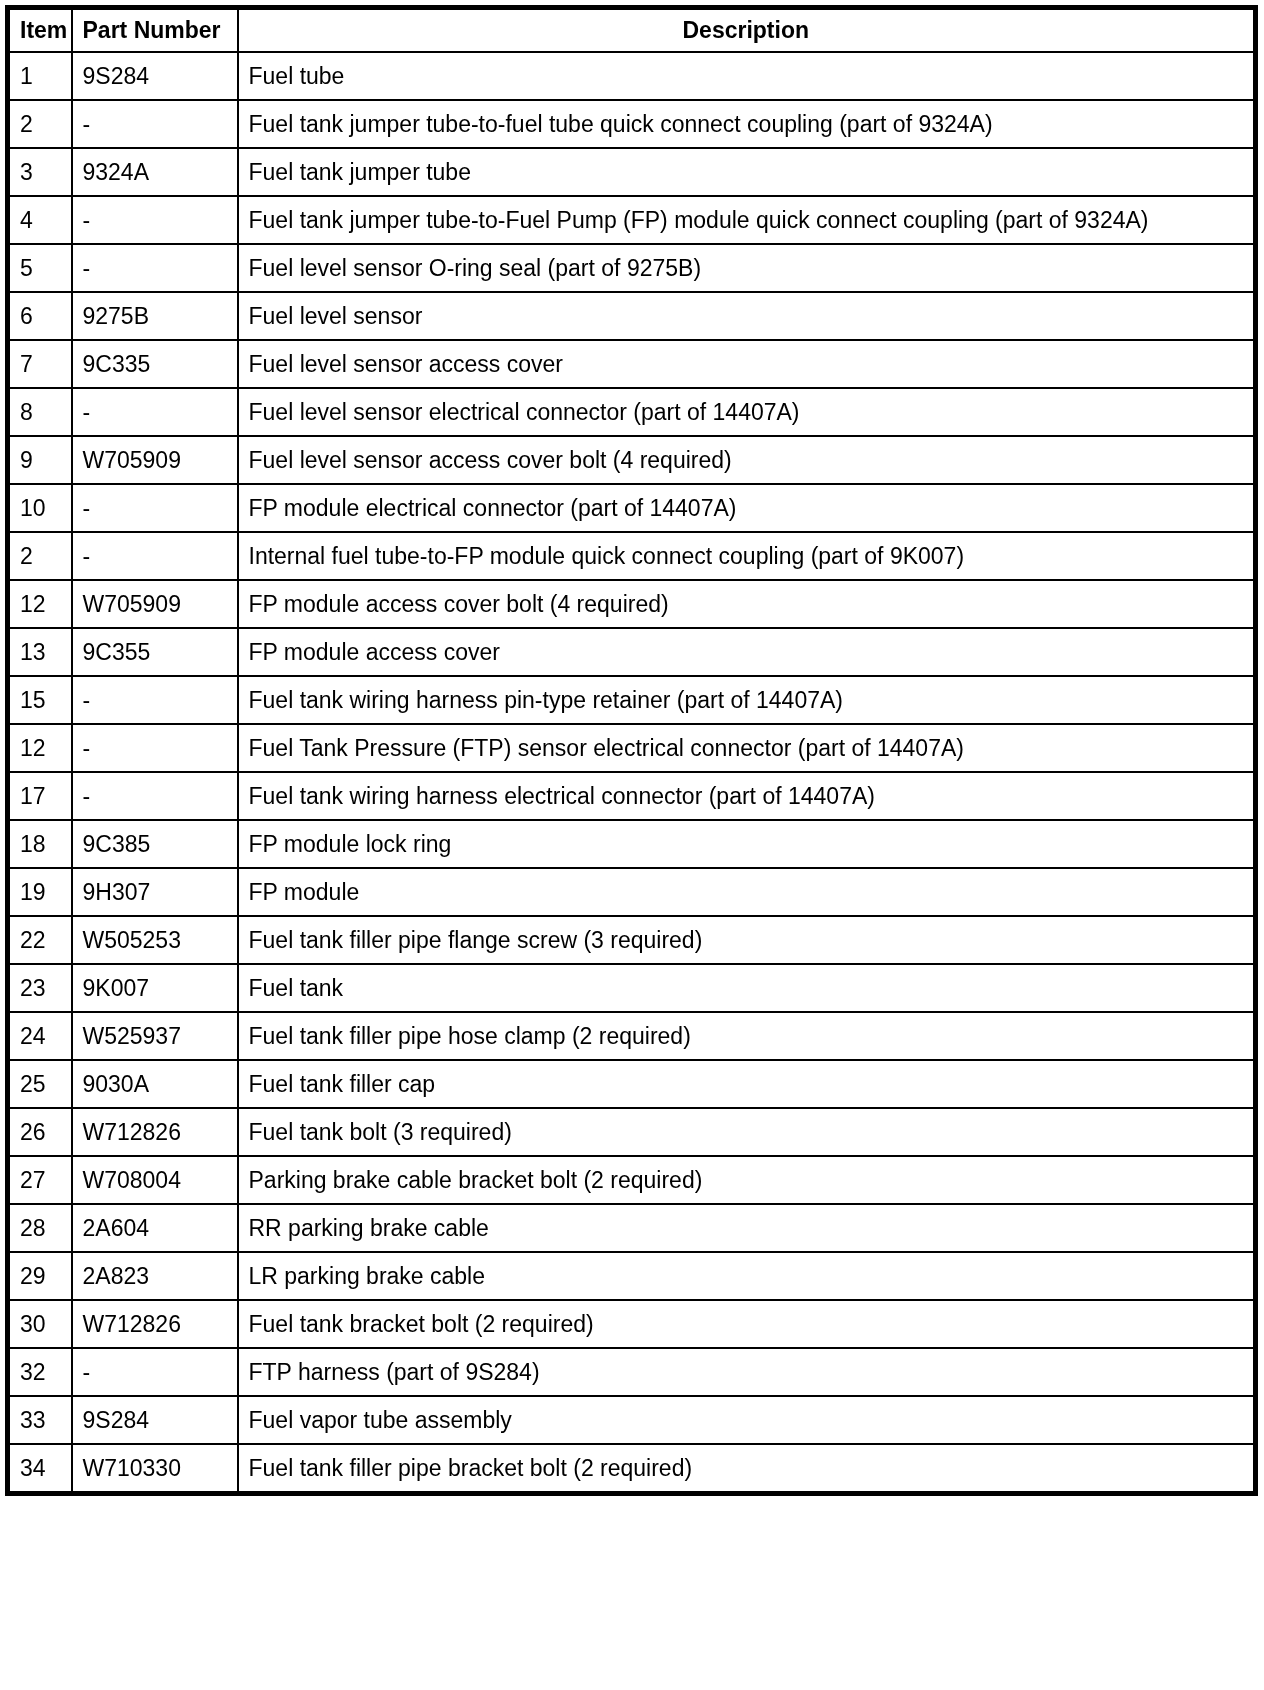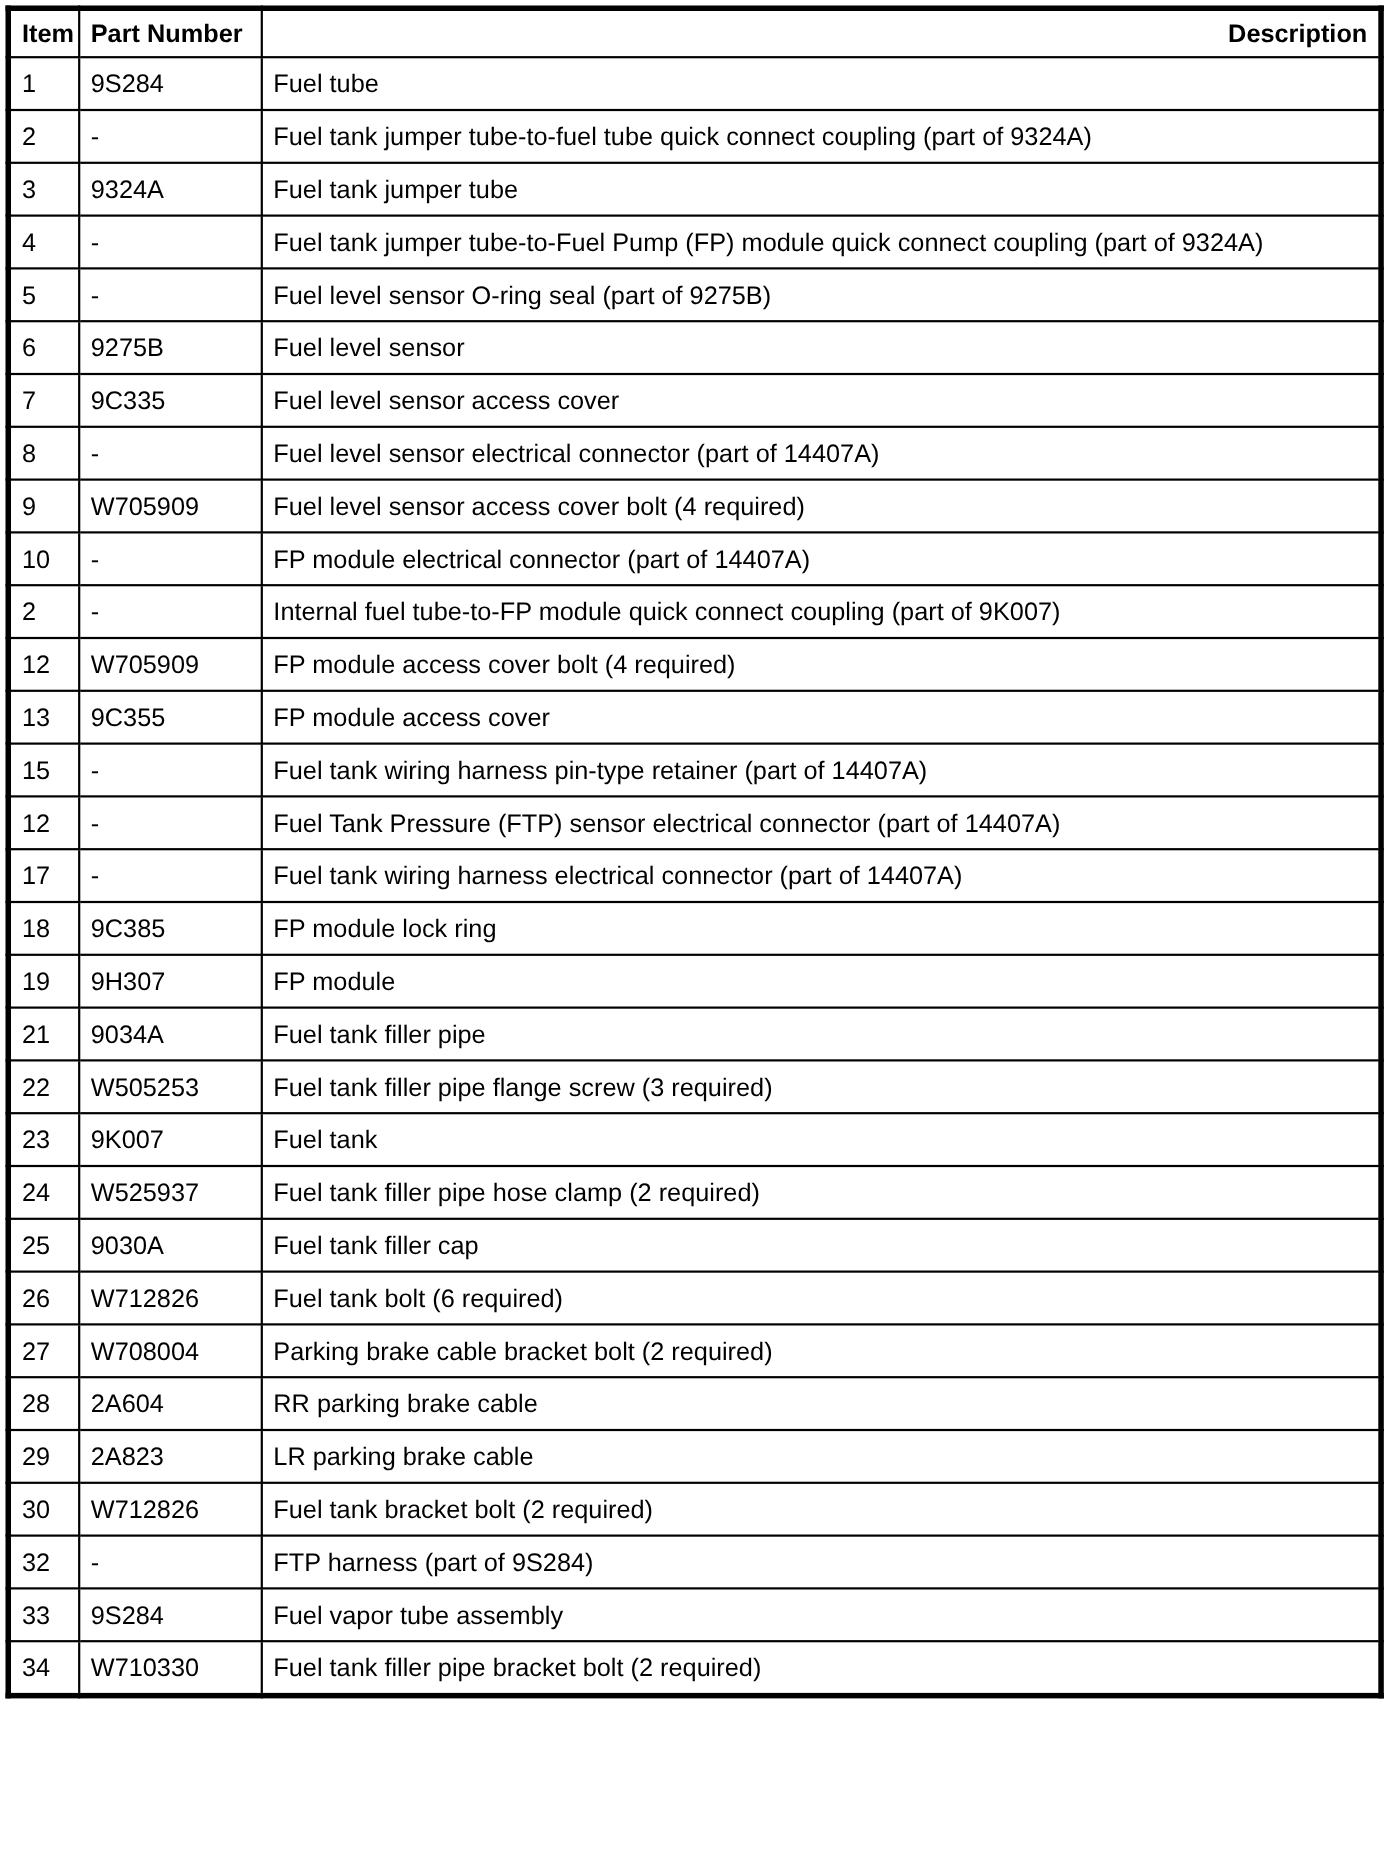--- a/index.html
+++ b/index.html
@@ -34,21 +34,21 @@
     text-align: left;
     overflow: hidden;
     white-space: nowrap;
     background: #ffffff;
   }
   table.parts-table th {
     font-weight: bold;
     height: 41px;
   }
   table.parts-table th.desc-header {
-    text-align: right;
+    text-align: center;
     margin-left: 20px;
   }
   table.parts-table td {
     height: 46px;
     font-weight: normal;
   }
 </style>
 </head>
 <body>
 
@@ -151,25 +151,20 @@
           <td>18</td>
           <td>9C385</td>
           <td>FP module lock ring</td>
         </tr>
         <tr>
           <td>19</td>
           <td>9H307</td>
           <td>FP module</td>
         </tr>
         <tr>
-          <td>21</td>
-          <td>9034A</td>
-          <td>Fuel tank filler pipe</td>
-        </tr>
-        <tr>
           <td>22</td>
           <td>W505253</td>
           <td>Fuel tank filler pipe flange screw (3 required)</td>
         </tr>
         <tr>
           <td>23</td>
           <td>9K007</td>
           <td>Fuel tank</td>
         </tr>
         <tr>
@@ -178,21 +173,21 @@
           <td>Fuel tank filler pipe hose clamp (2 required)</td>
         </tr>
         <tr>
           <td>25</td>
           <td>9030A</td>
           <td>Fuel tank filler cap</td>
         </tr>
         <tr>
           <td>26</td>
           <td>W712826</td>
-          <td>Fuel tank bolt (6 required)</td>
+          <td>Fuel tank bolt (3 required)</td>
         </tr>
         <tr>
           <td>27</td>
           <td>W708004</td>
           <td>Parking brake cable bracket bolt (2 required)</td>
         </tr>
         <tr>
           <td>28</td>
           <td>2A604</td>
           <td>RR parking brake cable</td>

